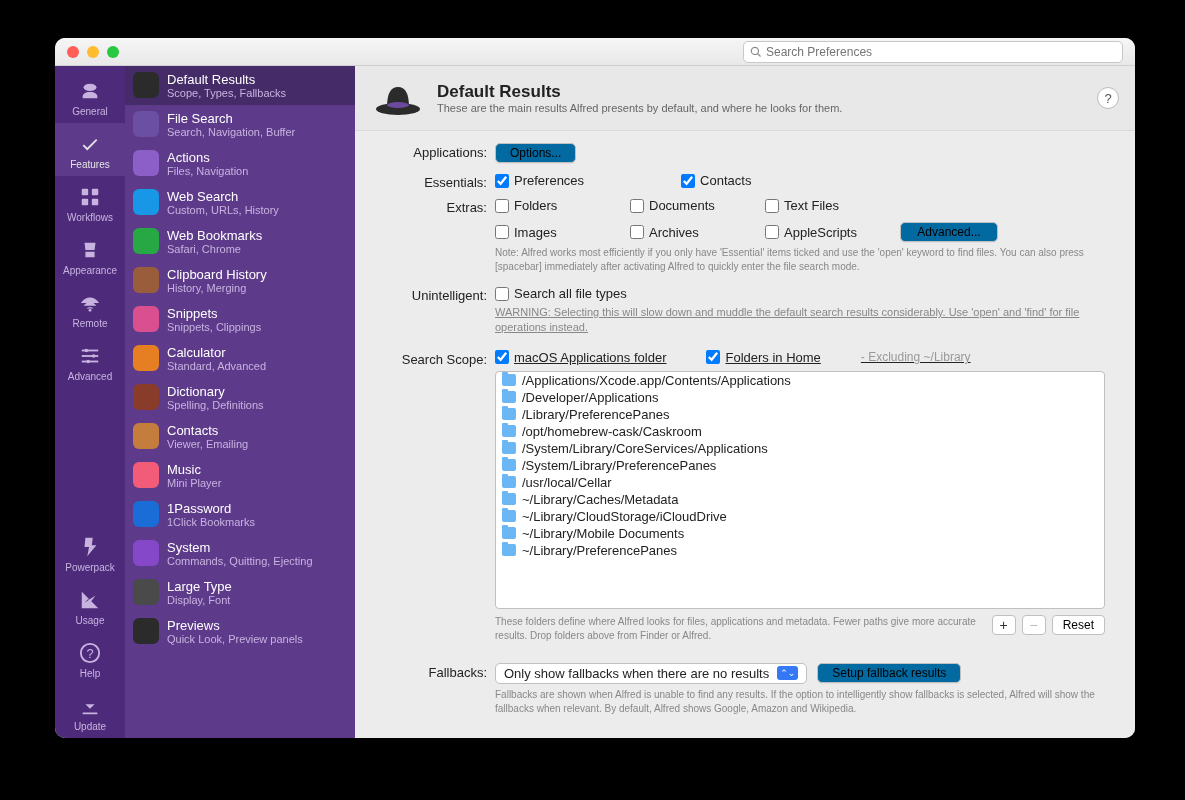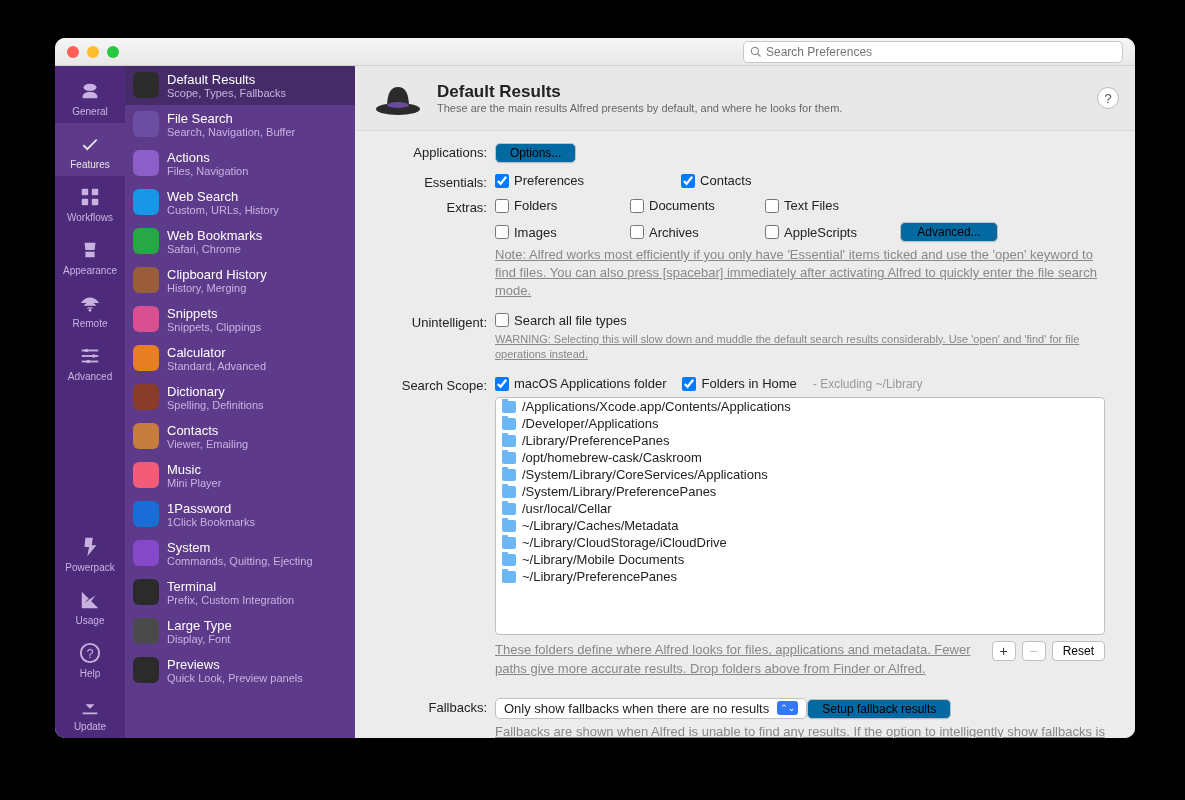--- a/index.html
+++ b/index.html
@@ -36,21 +36,21 @@
 .header .desc { font-size: 11px; color: #666; }
 .help-btn { margin-left: auto; width: 22px; height: 22px; border-radius: 50%; border: 1px solid #bbb; background: #fff; display: flex; align-items: center; justify-content: center; font-size: 13px; color: #555; cursor:pointer; }
 .content { padding: 12px 30px 16px 0; }
 .row { display: flex; margin-bottom: 6px; align-items: flex-start; }
 .row .label { width: 140px; text-align: right; padding-right: 8px; font-size: 13px; color: #222; padding-top: 2px; }
 .row .val { flex: 1; font-size: 13px; color: #222; }
 .btn { background: #0369a1; border: 1px solid #c0c0c0; border-radius: 5px; padding: 2px 14px; font-size: 12px; cursor: pointer; box-shadow: 0 1px 0 rgba(0,0,0,0.05); }
 .chk-row { display: flex; gap: 40px; flex-wrap: wrap; margin-bottom: 4px; }
 .chk { display: flex; align-items: center; gap: 5px; font-size: 13px; }
 .chk input { width: 14px; height: 14px; accent-color: #007aff; cursor:pointer; }
-.note { font-size: 13px; color: #888; margin-top: 4px; line-height: 1.4; text-decoration: underline; }
+.note { font-size: 10px; color: #888; margin-top: 4px; line-height: 1.4; }
 .warning { font-size: 11px; color: #888; margin-top: 4px; line-height: 1.4; text-decoration: underline; }
 .scope-box { background: #fff; border: 1px solid #c0c0c0; border-radius: 4px; margin-top: 6px; height: 238px; overflow-y: auto; }
 .scope-item { display: flex; align-items: center; padding: 1px 6px; gap: 6px; font-size: 13px; }
 .scope-item .folder-icon { width: 14px; height: 12px; background: #6bb7f5; border-radius: 2px; flex-shrink:0; position:relative; }
 .scope-item .folder-icon::before { content:''; position:absolute; top:-2px; left:0; width:6px; height:3px; background:#6bb7f5; border-radius:1px 1px 0 0; }
 .scope-controls { display: flex; align-items: flex-start; gap: 6px; margin-top: 6px; }
 .scope-controls .note { flex:1; margin-top:0; }
 .sq-btn { width: 24px; height: 20px; background: #fff; border: 1px solid #c0c0c0; border-radius: 4px; display: flex; align-items: center; justify-content: center; font-size: 14px; cursor: pointer; color:#333; }
 .reset-btn { padding: 2px 10px; background: #fff; border: 1px solid #c0c0c0; border-radius: 4px; font-size: 12px; cursor:pointer; }
 .select { background: #fff; border: 1px solid #c0c0c0; border-radius: 5px; padding: 2px 8px; font-size: 13px; display:inline-flex; align-items:center; gap:8px; cursor:pointer; }
@@ -258,27 +258,20 @@
           </div>
         </div>
         <div class="feat">
           <div class="ficon" style="background:#8448c9"></div>
           <div class="text">
             <div class="title">System</div>
             <div class="sub">Commands, Quitting, Ejecting</div>
           </div>
         </div>
         <div class="feat">
-          <div class="ficon" style="background:#2b2b2b"></div>
-          <div class="text">
-            <div class="title">Terminal</div>
-            <div class="sub">Prefix, Custom Integration</div>
-          </div>
-        </div>
-        <div class="feat">
           <div class="ficon" style="background:#4a4a4a"></div>
           <div class="text">
             <div class="title">Large Type</div>
             <div class="sub">Display, Font</div>
           </div>
         </div>
         <div class="feat">
           <div class="ficon" style="background:#2b2b2b"></div>
           <div class="text">
             <div class="title">Previews</div>
@@ -370,21 +363,21 @@
                 <input type="checkbox" style="">
                 <span>Search all file types</span>
               </label>
             <div class="warning">WARNING: Selecting this will slow down and muddle the default search results considerably. Use 'open' and 'find' for file operations instead.</div>
           </div>
         </div>
 
         <div class="row" style="margin-top:14px;">
           <div class="label">Search Scope:</div>
           <div class="val">
-            <div style="display:flex; gap:16px; align-items:center;">
+            <div style="display:flex; gap:40px; align-items:center;text-decoration:underline;">
               <label class="chk">
                   <input type="checkbox" checked="" style="">
                   <span>macOS Applications folder</span>
                 </label>
               <label class="chk">
                   <input type="checkbox" checked="" style="">
                   <span>Folders in Home</span>
                 </label>
               <span class="scope-hint">- Excluding ~/Library</span>
             </div>
@@ -439,21 +432,21 @@
               <div class="sq-btn">+</div>
               <div class="sq-btn" style="color:#bbb;">−</div>
               <button class="reset-btn">Reset</button>
             </div>
           </div>
         </div>
 
         <div class="row" style="margin-top:20px;">
           <div class="label">Fallbacks:</div>
           <div class="val">
-            <div style="display:flex; align-items:flex-end;">
+            <div style="display:flex; gap:10px; align-items:center;">
               <div class="select">
                 <span>Only show fallbacks when there are no results</span>
                 <span class="chev">⌃⌄</span>
               </div>
               <button class="btn">Setup fallback results</button>
             </div>
             <div class="note">Fallbacks are shown when Alfred is unable to find any results. If the option to intelligently show fallbacks is selected, Alfred will show the fallbacks when relevant. By default, Alfred shows Google, Amazon and Wikipedia.</div>
           </div>
         </div>
 

